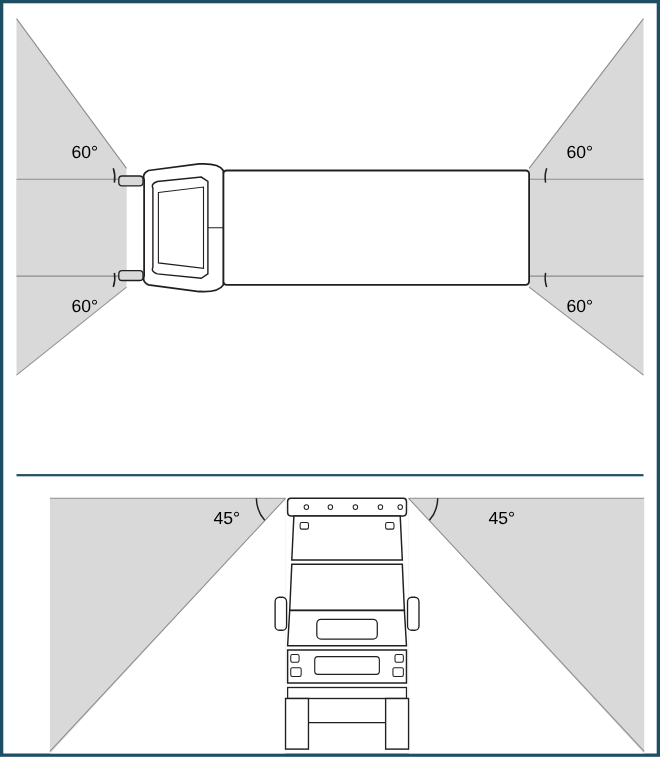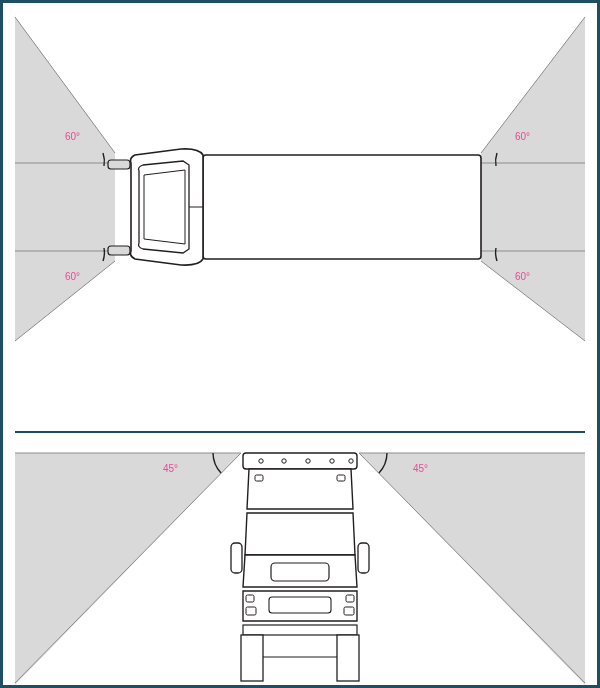--- a/index.html
+++ b/index.html
@@ -27,20 +27,21 @@
     right: 0;
     box-sizing: border-box;
   }
   #panel-top {
     top: 0;
     height: 428px;
   }
   #panel-bottom {
     top: 432px;
     bottom: 0;
+    margin-left: 31px;
   }
   .divider {
     position: absolute;
     left: 12px;
     right: 12px;
     top: 428px;
     height: 2px;
     background: #1d4e63;
   }
   .svg-layer {
@@ -57,22 +58,22 @@
     top: 340px;
     text-align: center;
     color: #1d5b78;
     font-size: 15.5px;
     font-weight: bold;
     line-height: 1.35;
     letter-spacing: 0.1px;
   }
   .angle-label {
     position: absolute;
-    color: #ec4899;
-    font-size: 10px;
+    color: #000000;
+    font-size: 16px;
     font-weight: normal;
     white-space: nowrap;
   }
 </style>
 </head>
 <body>
 
 <div id="figure">
 
   <div class="panel" id="panel-top">

